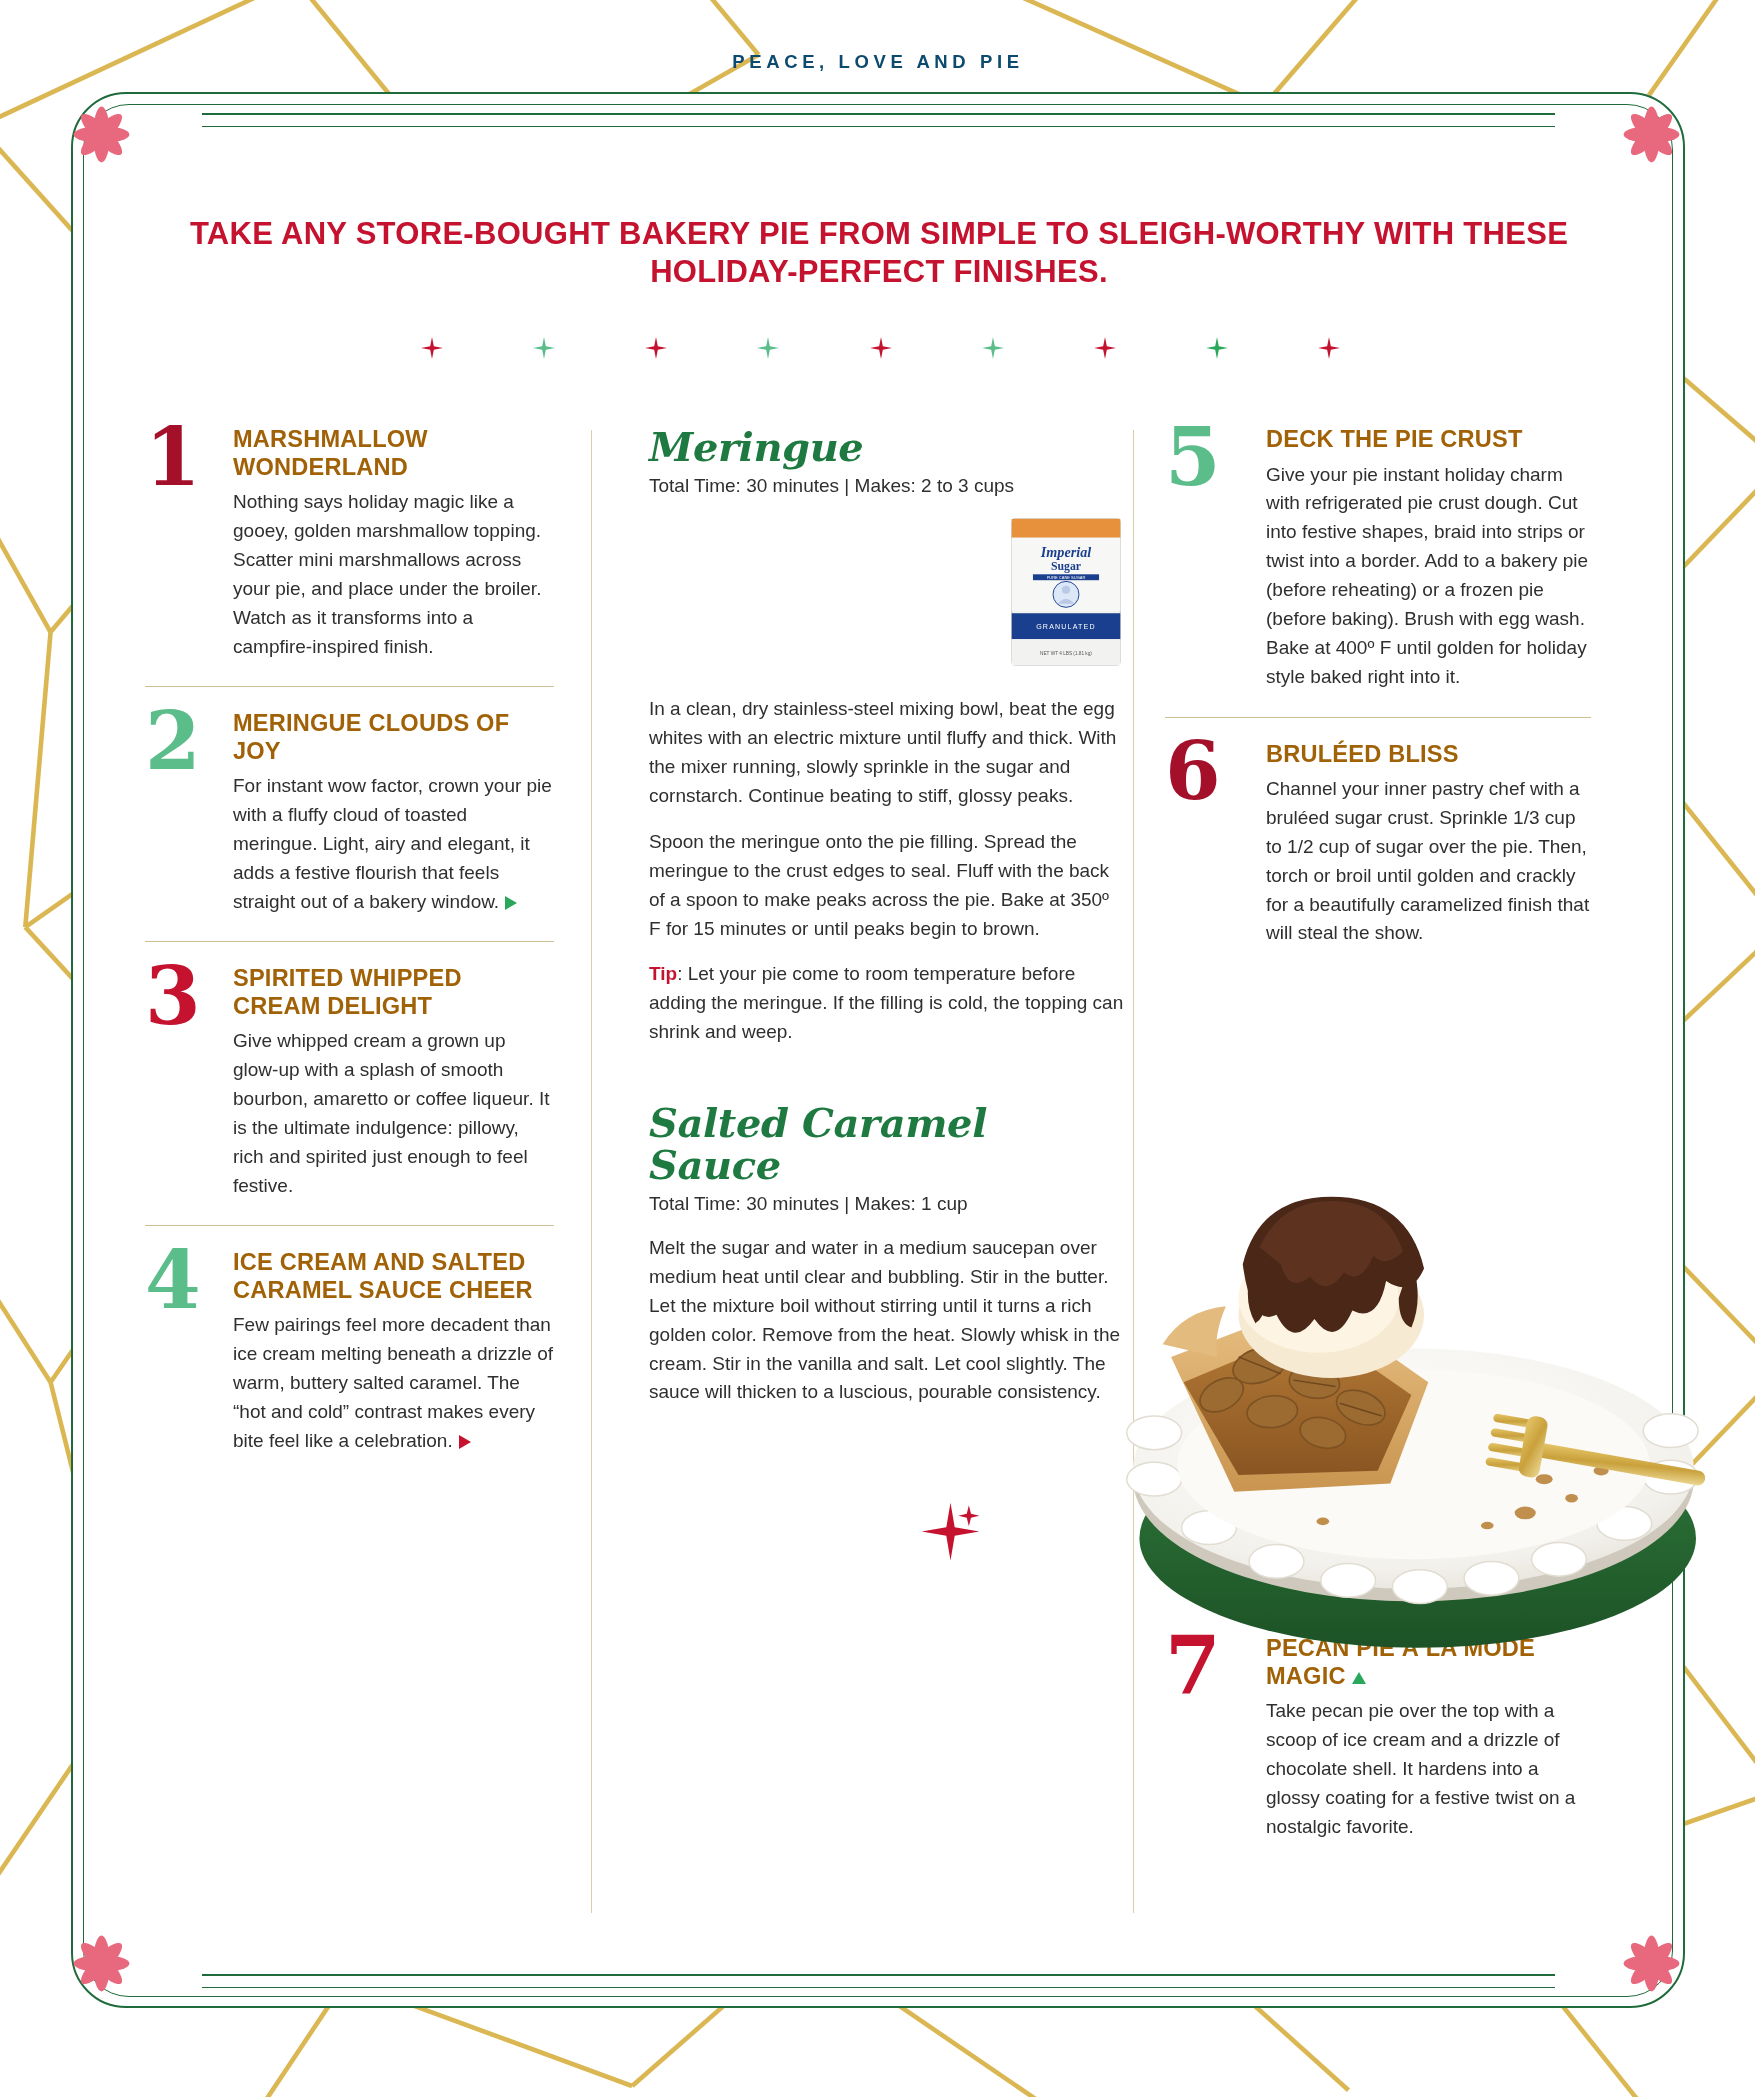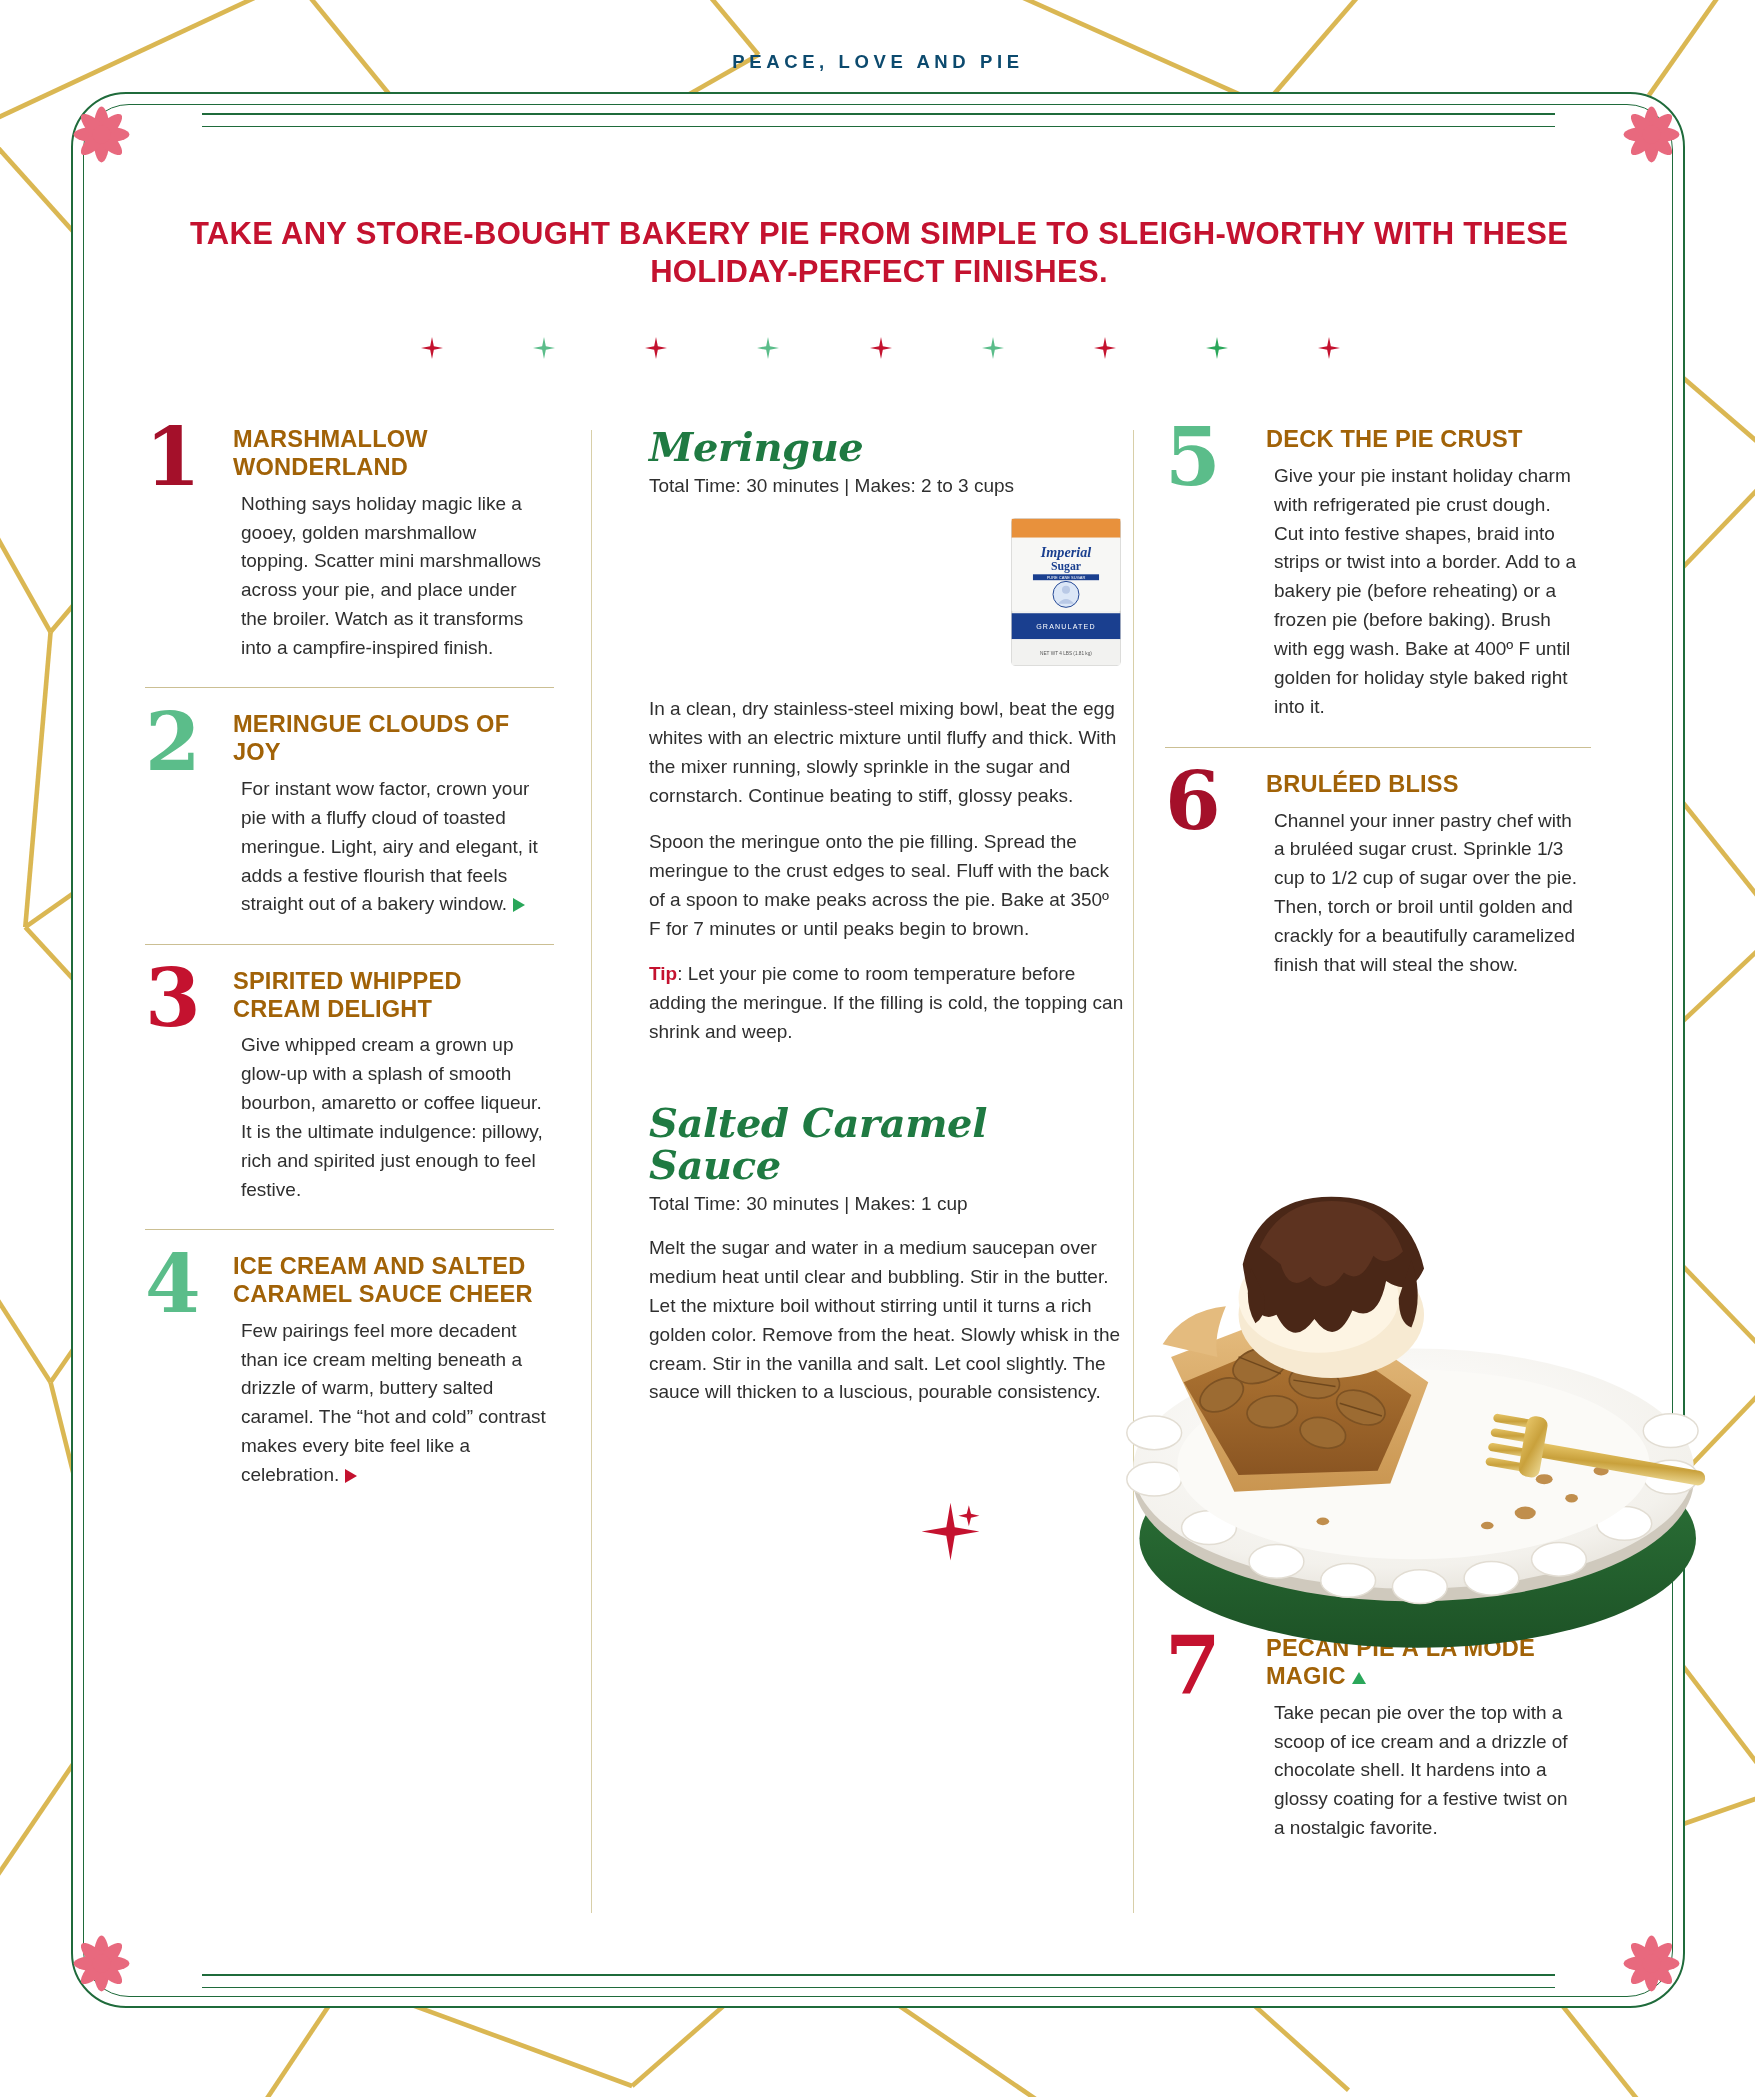--- a/index.html
+++ b/index.html
@@ -159,21 +159,21 @@
 
   .tip h3 {
     margin: 0 0 6.7px 0;
     color: #a16207;
     font-size: 23.6px;
     line-height: 1.18;
     font-weight: bold;
     letter-spacing: 0.2px;
   }
   .tip p {
-    margin: 8px;
+    margin: 0;
     color: #2f2f2f;
     font-size: 19px;
     line-height: 1.52;
   }
   .hr-gold {
     height: 0;
     border-top: 1.3px solid #cbbf93;
     margin: 20px 0 23px 0;
   }
 
@@ -454,21 +454,21 @@
           <rect x="4" y="84" width="92" height="22" fill="#1a3f8f"></rect>
           <text x="50" y="97" font-size="6" fill="#ffffff" text-anchor="middle" letter-spacing="1">GRANULATED</text>
           <rect x="4" y="106" width="92" height="22" fill="#f2f2f0"></rect>
           <text x="50" y="119" font-size="4" fill="#555" text-anchor="middle">NET WT 4 LBS (1.81 kg)</text>
         </svg>
 
       </div>
 
       <div class="steps" style="margin-top:17px;">
         <p>In a clean, dry stainless-steel mixing bowl, beat the egg whites with an electric mixture until fluffy and thick. With the mixer running, slowly sprinkle in the sugar and cornstarch. Continue beating to stiff, glossy peaks.</p>
-        <p>Spoon the meringue onto the pie filling. Spread the meringue to the crust edges to seal. Fluff with the back of a spoon to make peaks across the pie. Bake at 350º F for 7 minutes or until peaks begin to brown.</p>
+        <p>Spoon the meringue onto the pie filling. Spread the meringue to the crust edges to seal. Fluff with the back of a spoon to make peaks across the pie. Bake at 350º F for 15 minutes or until peaks begin to brown.</p>
         <p><span class="tipword">Tip</span><span>: Let your pie come to room temperature before adding the meringue. If the filling is cold, the topping can shrink and weep.</span></p>
       </div>
     </div>
 
     <div style="height:55px;"></div>
 
     <div>
       <h2 class="recipe-title" style="max-width:346px;">Salted Caramel Sauce</h2>
       <p class="recipe-meta" style="margin-top:0;">Total Time: 30 minutes | Makes: 1 cup</p>
 

